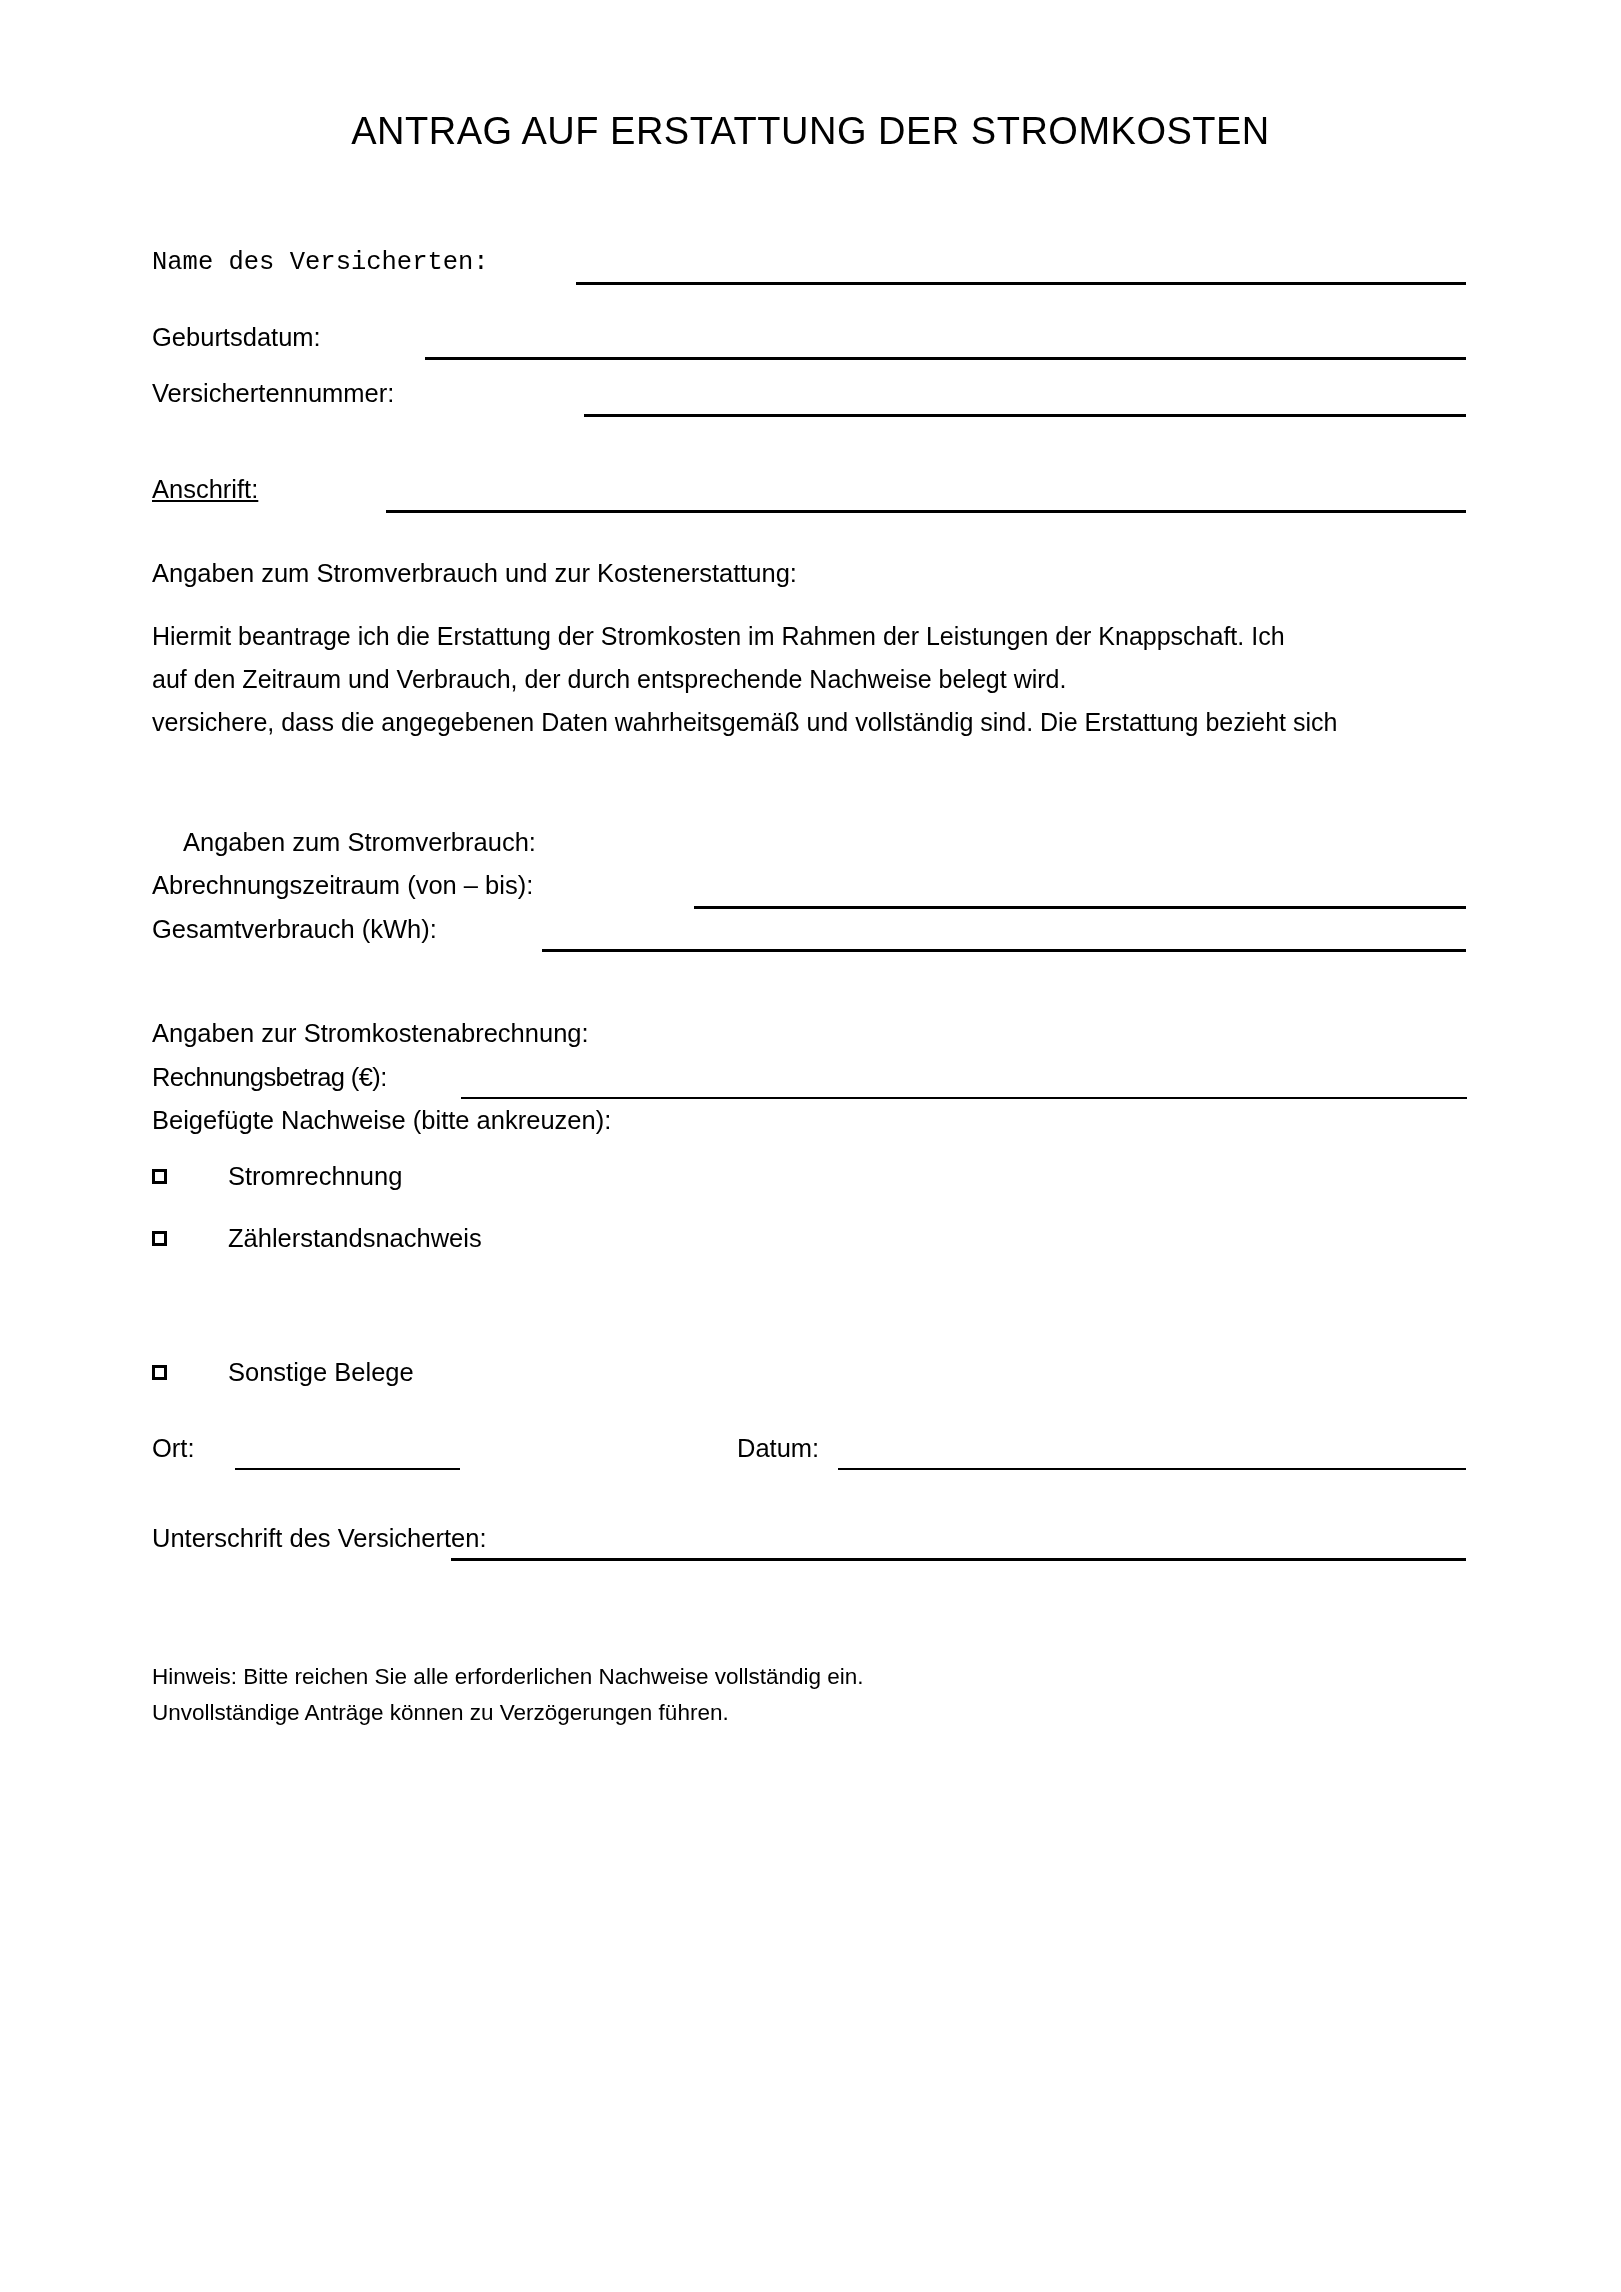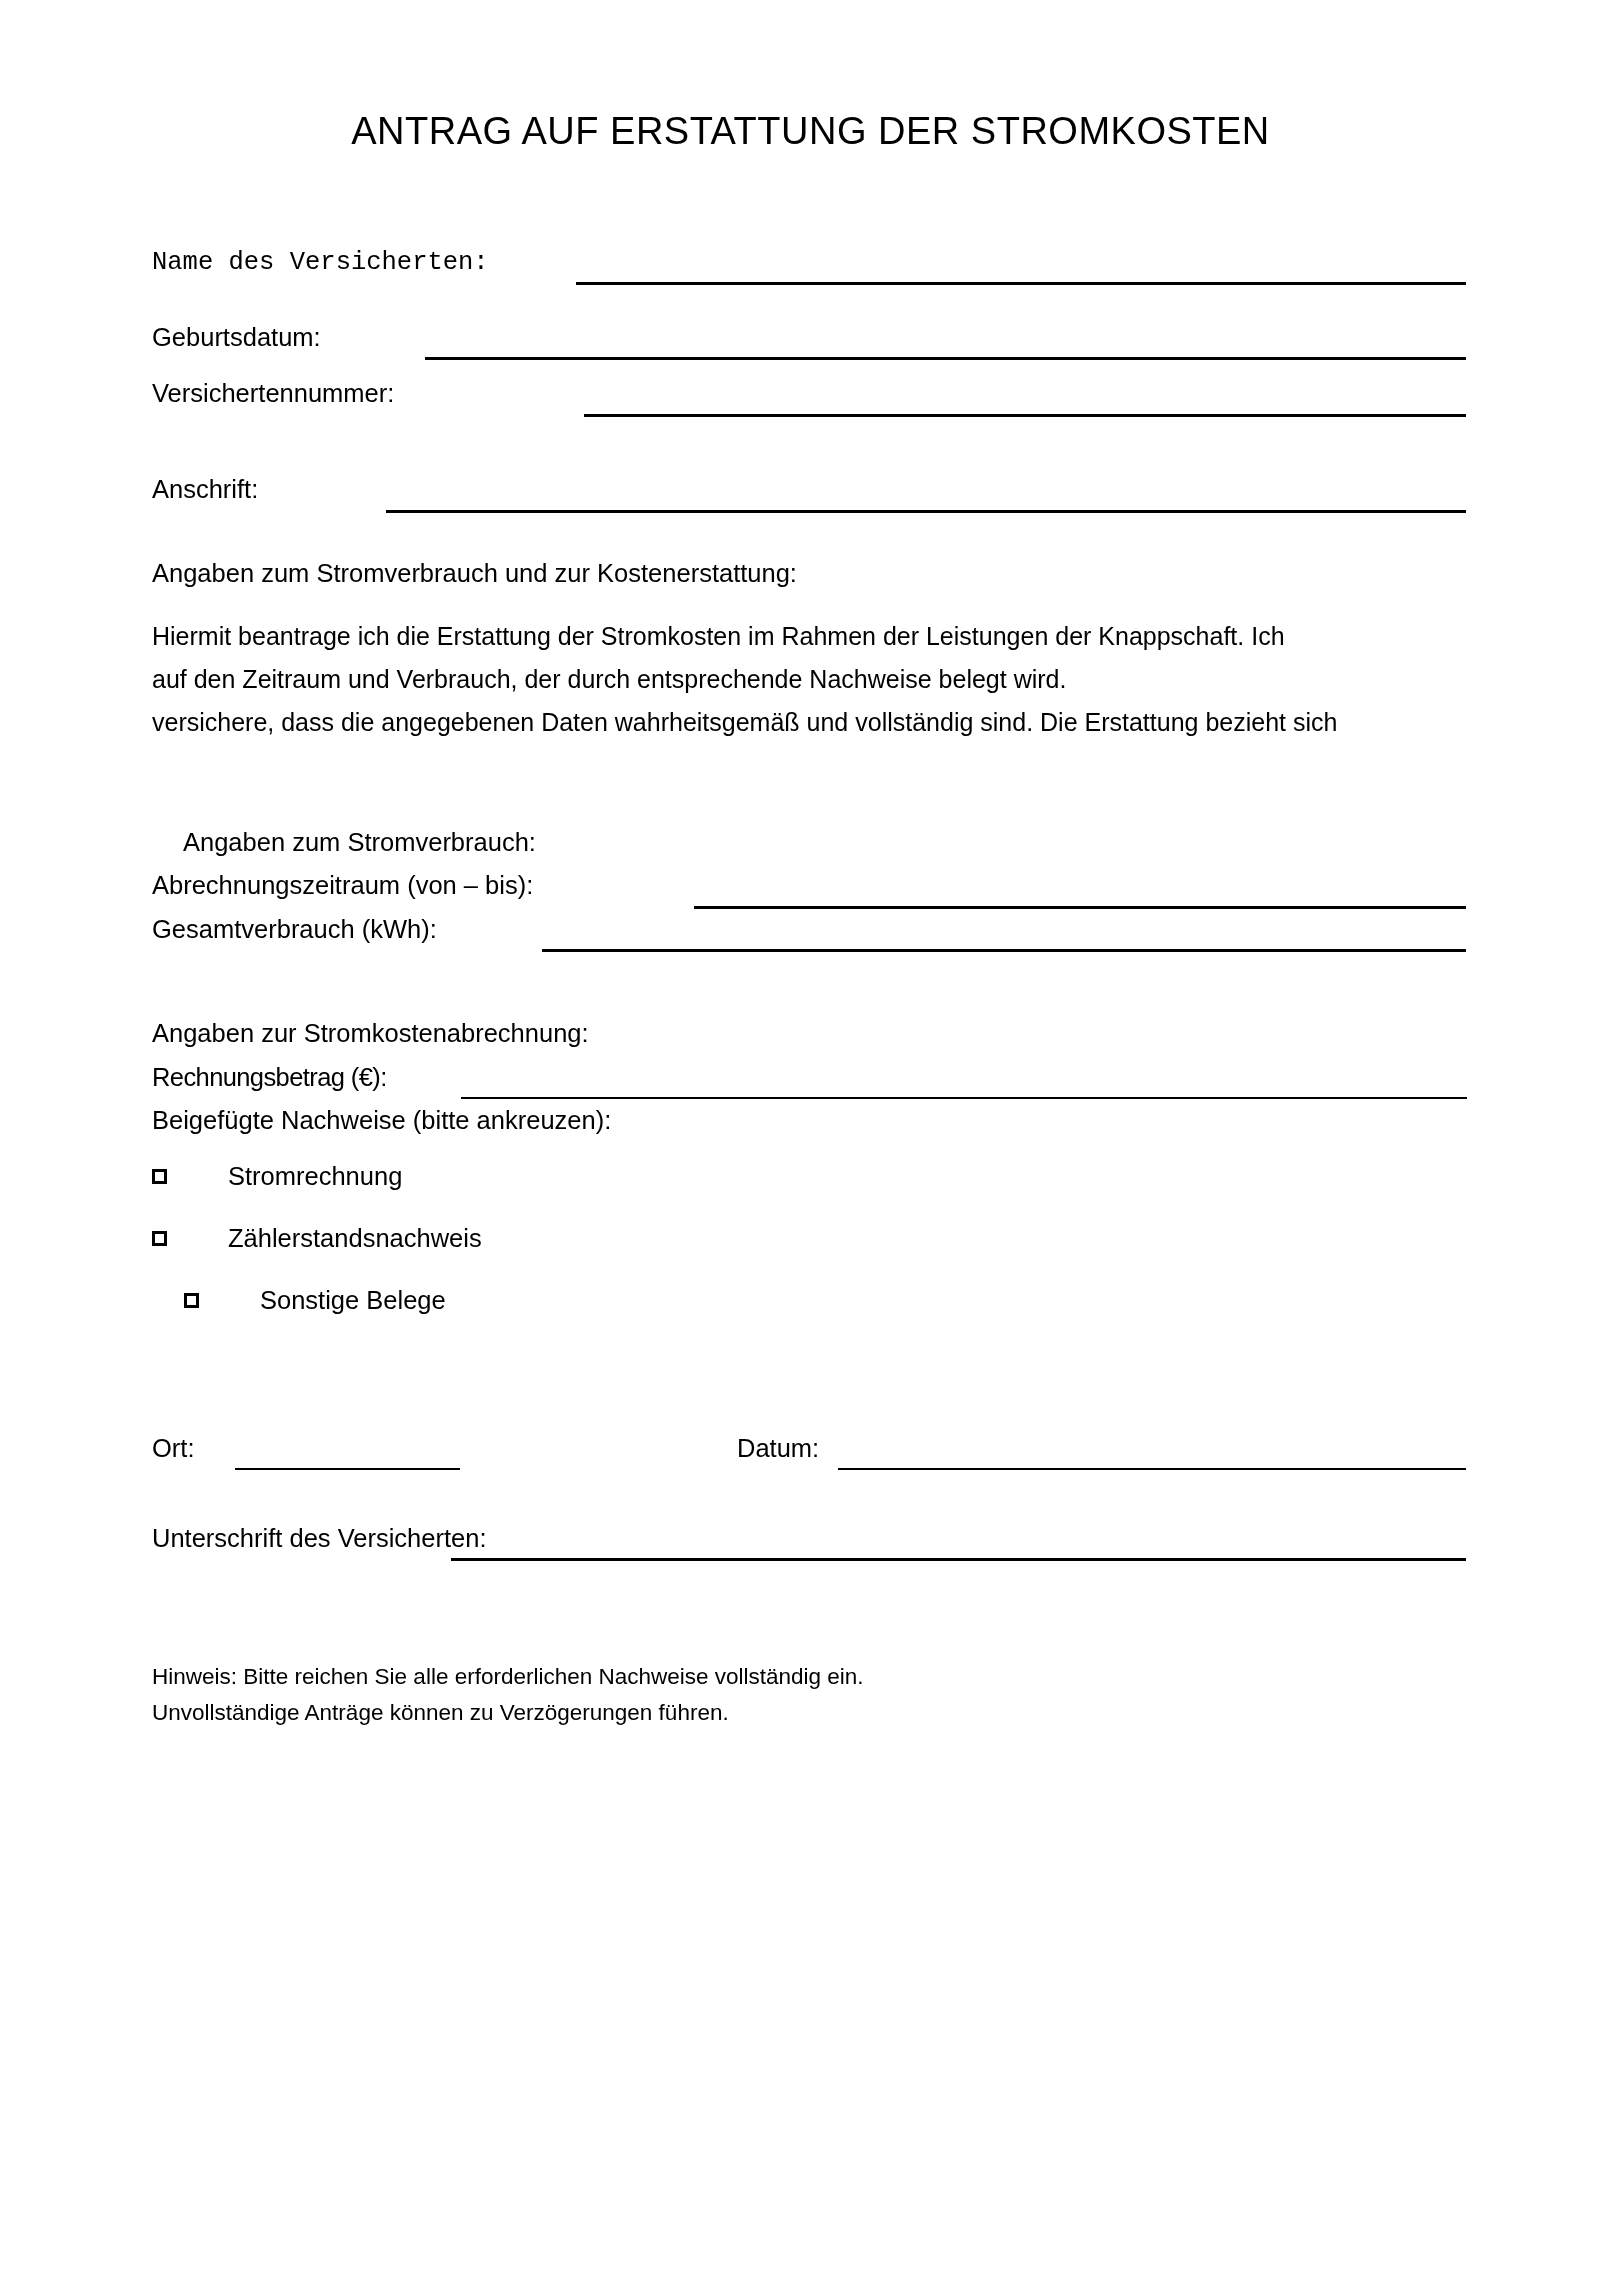--- a/index.html
+++ b/index.html
@@ -106,21 +106,21 @@
 
   <div class="txt" style="left:152px; top:246px;font-family:Liberation Mono, monospace;">Name des Versicherten:</div>
   <div class="rule" style="left:576px; top:282px; width:890px;"></div>
 
   <div class="txt" style="left:152px; top:321px;">Geburtsdatum:</div>
   <div class="rule" style="left:425px; top:357px; width:1041px;"></div>
 
   <div class="txt" style="left:152px; top:377px;">Versichertennummer:</div>
   <div class="rule" style="left:584px; top:414px; width:882px;"></div>
 
-  <div class="txt" style="left:152px; top:473px;">Anschrift:</div>
+  <div class="txt" style="left:152px; top:473px;text-decoration:underline;">Anschrift:</div>
   <div class="rule" style="left:386px; top:510px; width:1080px;"></div>
 
   <div class="txt" style="left:152px; top:557px;">Angaben zum Stromverbrauch und zur Kostenerstattung:</div>
 
   <div class="para" style="left:152px; top:615px; width:1318px;">
     <span class="pline">Hiermit beantrage ich die Erstattung der Stromkosten im Rahmen der Leistungen der Knappschaft. Ich</span>
     <span class="pline">auf den Zeitraum und Verbrauch, der durch entsprechende Nachweise belegt wird.</span>
     <span class="pline">versichere, dass die angegebenen Daten wahrheitsgemäß und vollständig sind. Die Erstattung bezieht sich</span>
   </div>
 
@@ -142,21 +142,21 @@
   <div class="cb-row" style="top:1160px;">
     <span class="cb-box"></span>
     <span class="cb-label">Stromrechnung</span>
   </div>
 
   <div class="cb-row" style="top:1222px;">
     <span class="cb-box"></span>
     <span class="cb-label">Zählerstandsnachweis</span>
   </div>
 
-  <div class="cb-row" style="top:1284px;margin-left:32px;">
+  <div class="cb-row" style="top:1356px;">
     <span class="cb-box"></span>
     <span class="cb-label">Sonstige Belege</span>
   </div>
 
   <div class="txt" style="left:152px; top:1432px;">Ort:</div>
   <div class="rule thin" style="left:235px; top:1468px; width:225px;"></div>
 
   <div class="txt" style="left:737px; top:1432px;">Datum:</div>
   <div class="rule thin" style="left:838px; top:1468px; width:628px;"></div>
 

